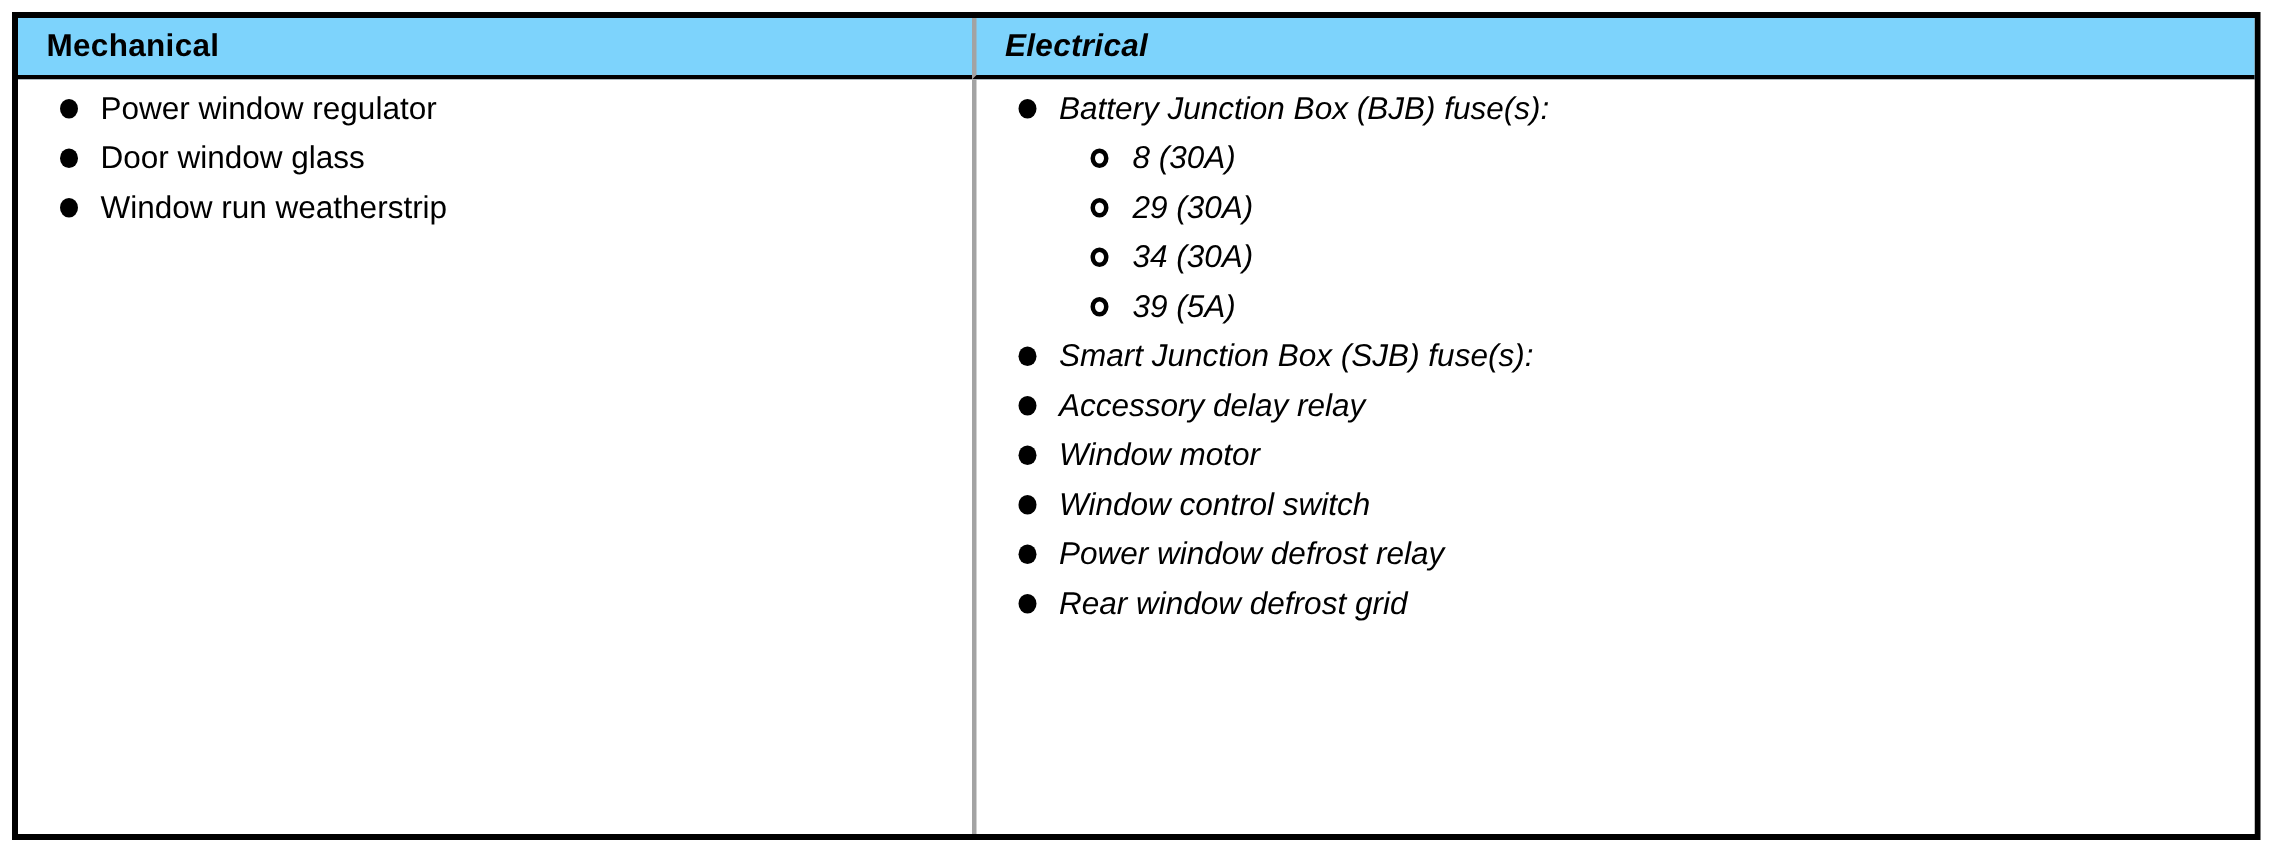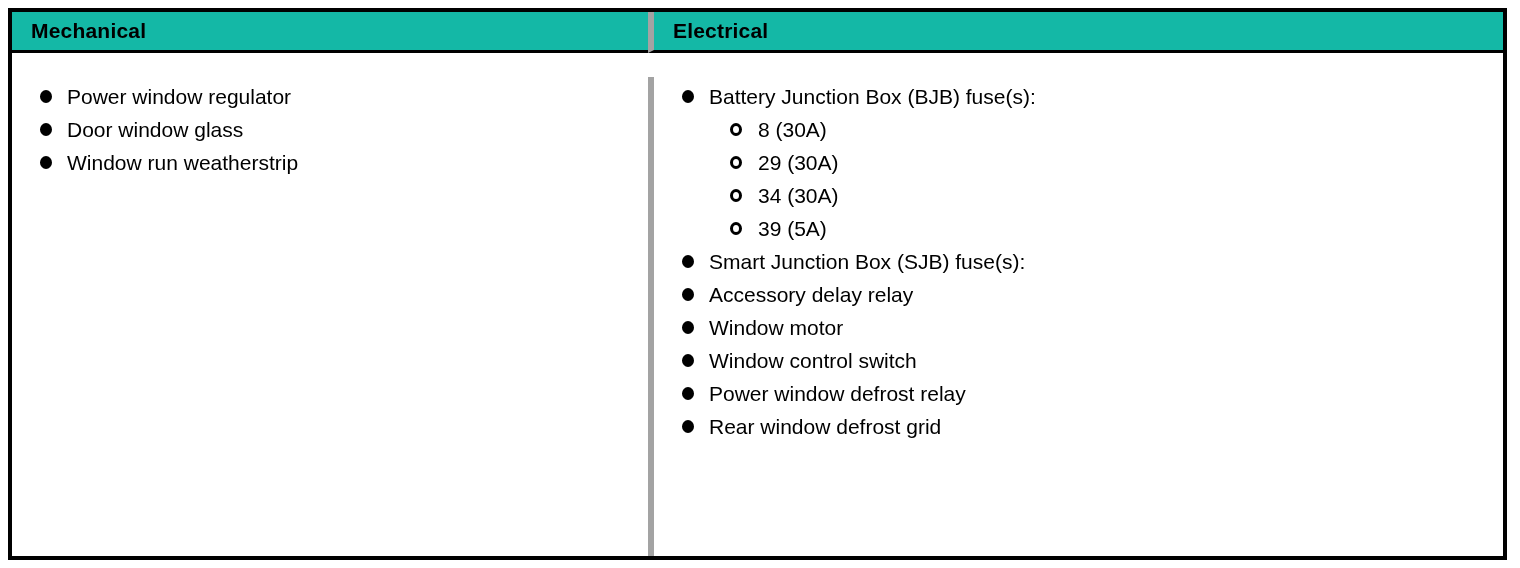--- a/index.html
+++ b/index.html
@@ -21,28 +21,27 @@
     grid-template-rows: 41px 1fr;
   }
   .hdr-cell {
     font-weight: bold;
     font-size: 21px;
     letter-spacing: 0.2px;
     display: flex;
     align-items: center;
     padding-left: 19px;
     border-bottom: 3px solid #000;
-    background: #14b8a6;
+    background: #7dd3fc;
   }
-  .col-right { border-left: 6px solid #a3a3a3; }
+  .col-right { border-left: 3px solid #a3a3a3; font-style: italic; }
   .body-cell {
     font-size: 21px;
     padding-top: 3px;
     background: #fff;
-    margin-top: 24px;
   }
   ul { list-style: none; }
   .lvl1 { padding-left: 28px; }
   .lvl2 { padding-left: 48px; }
   .row {
     display: flex;
     align-items: center;
     height: 33px;
     white-space: nowrap;
   }

